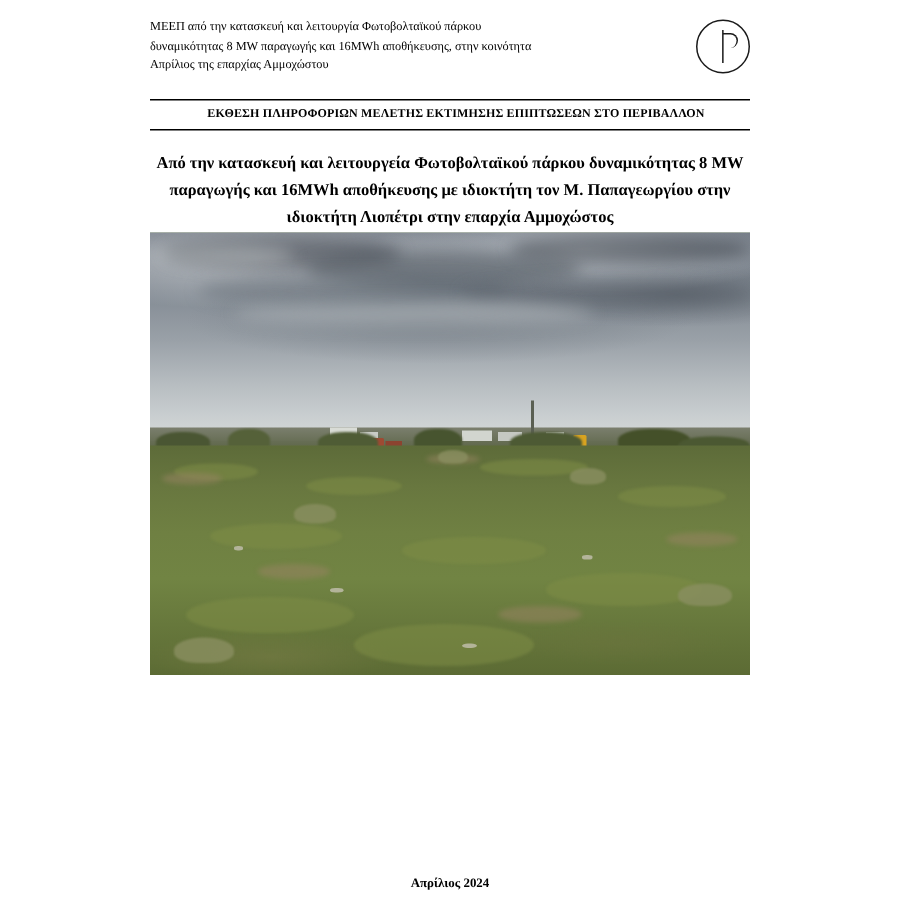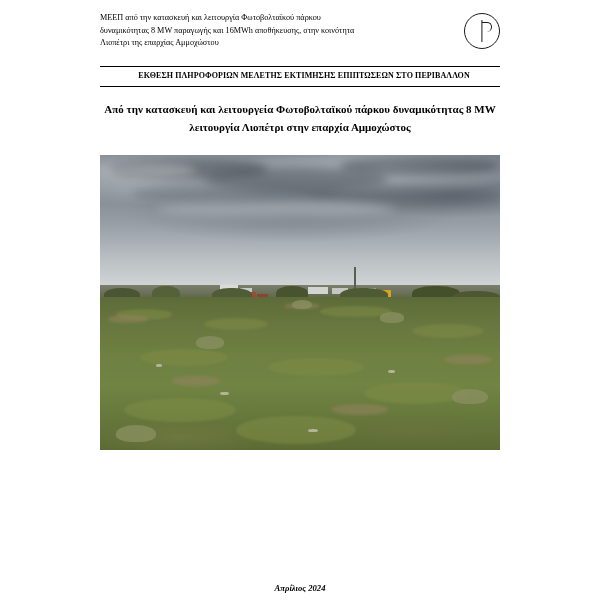--- a/index.html
+++ b/index.html
@@ -254,44 +254,44 @@
 
   
   .footer {
     position: absolute;
     left: 100px;
     top: 583px;
     width: 400px;
     text-align: center;
     font-size: 8.6px;
     font-weight: bold;
-    font-style: italic;
   }
 </style>
 </head>
 <body>
 
 <div class="page">
 
   <div class="header">
     <div class="header-text">
       <div>ΜΕΕΠ από την κατασκευή και λειτουργία Φωτοβολταϊκού πάρκου</div>
       <div>δυναμικότητας 8 MW  παραγωγής και 16MWh αποθήκευσης, στην κοινότητα</div>
-      <div>Λιοπέτρι της επαρχίας Αμμοχώστου</div>
+      <div>Απρίλιος της επαρχίας Αμμοχώστου</div>
     </div>
     <div class="logo"></div>
   </div>
 
   <div class="rule"></div>
   <div class="report-line">ΕΚΘΕΣΗ ΠΛΗΡΟΦΟΡΙΩΝ ΜΕΛΕΤΗΣ ΕΚΤΙΜΗΣΗΣ ΕΠΙΠΤΩΣΕΩΝ ΣΤΟ ΠΕΡΙΒΑΛΛΟΝ</div>
   <div class="rule2"></div>
 
   <div class="title">
     <div>Από την κατασκευή και λειτουργεία Φωτοβολταϊκού πάρκου δυναμικότητας 8 MW</div>
-    <div>λειτουργία Λιοπέτρι στην επαρχία Αμμοχώστος</div>
+    <div>παραγωγής και 16MWh αποθήκευσης με ιδιοκτήτη τον Μ. Παπαγεωργίου στην</div>
+    <div>ιδιοκτήτη Λιοπέτρι στην επαρχία Αμμοχώστος</div>
   </div>
 
   <div class="photo-wrap">
     <div class="photo">
       <div class="sky">
         <div class="cloud c1"></div>
         <div class="cloud c2"></div>
         <div class="cloud c3"></div>
         <div class="cloud c4"></div>
         <div class="cloud c5"></div>

